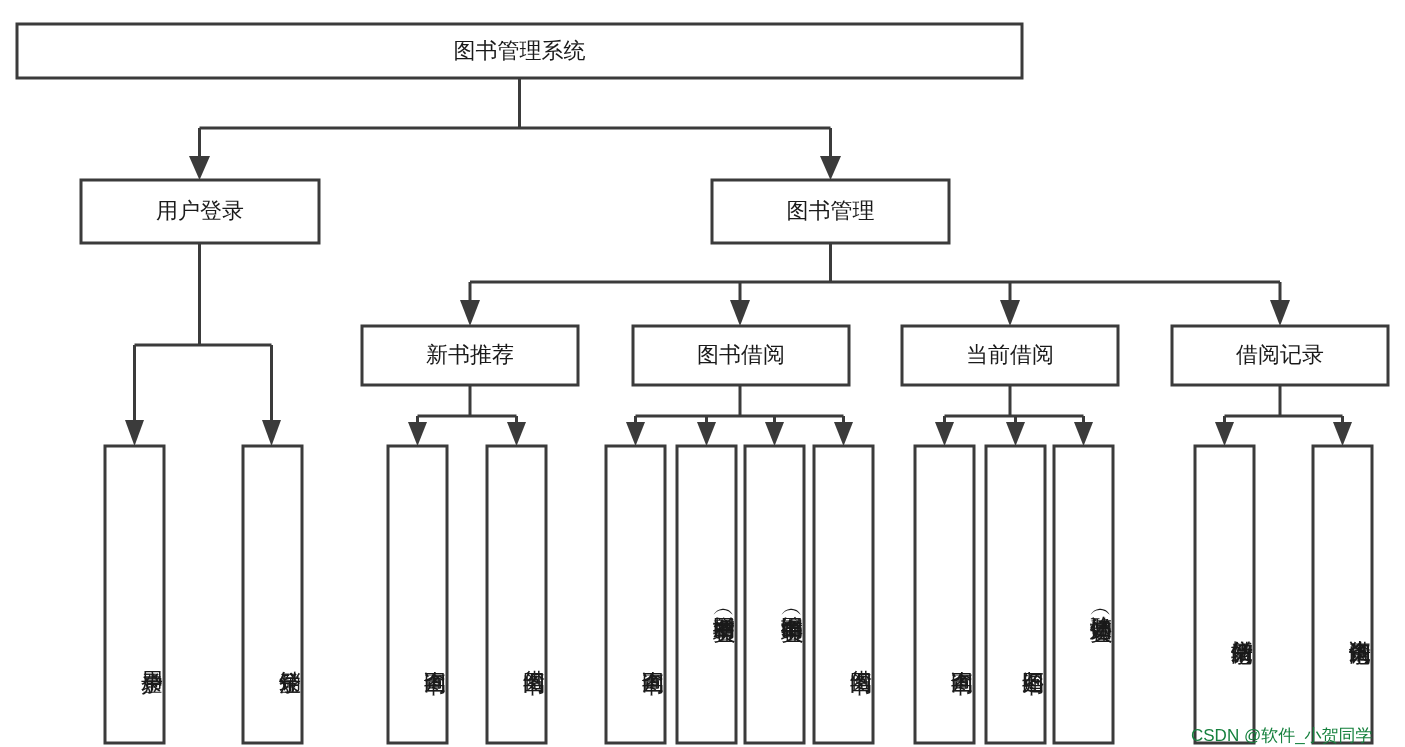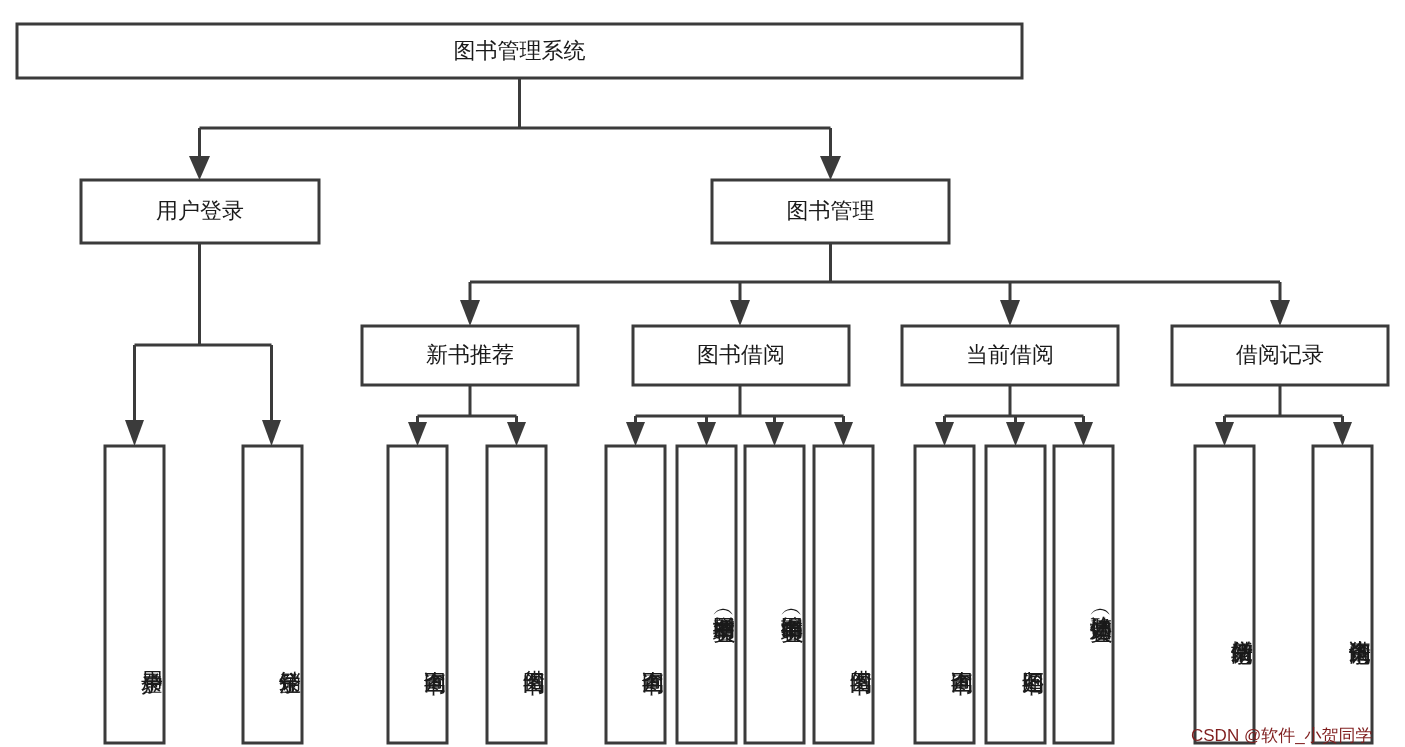--- a/index.html
+++ b/index.html
@@ -61,21 +61,21 @@
     display: flex;
     align-items: flex-start;
     justify-content: center;
     white-space: nowrap;
     pointer-events: none;
   }
   .watermark {
     position: absolute;
     font-family: "Liberation Sans", "DejaVu Sans", sans-serif;
     font-size: 17px;
-    color: #7f1d1d;
+    color: #15803d;
     white-space: nowrap;
     left: 1191px;
     top: 714px;
   }
 </style>
 </head>
 <body>
 
 <div id="diagram-root">
 

